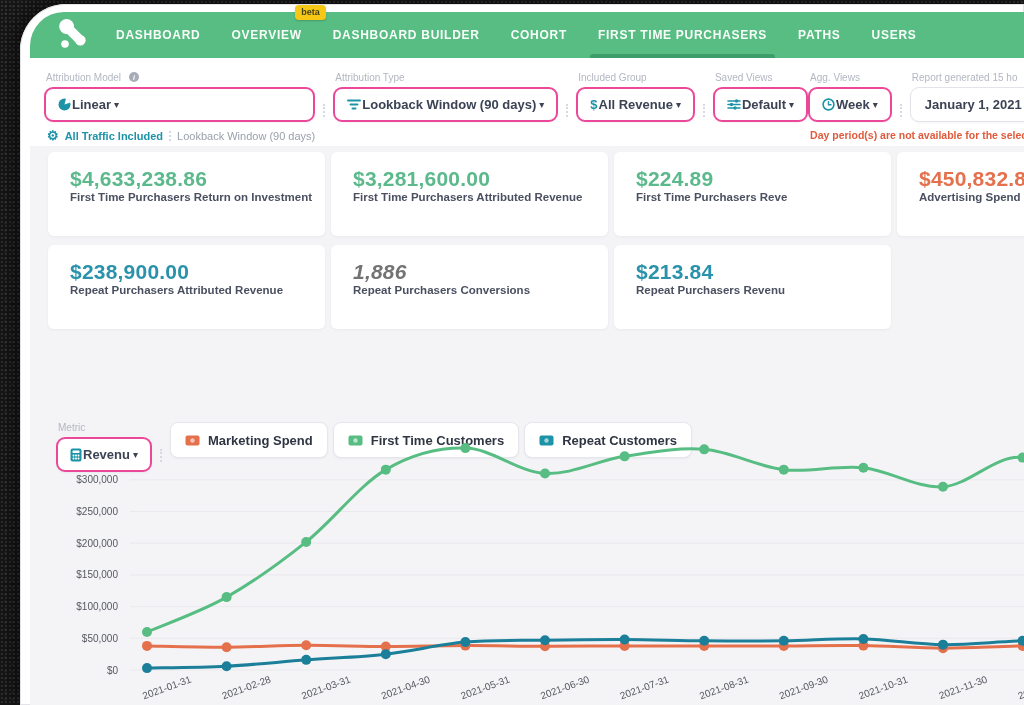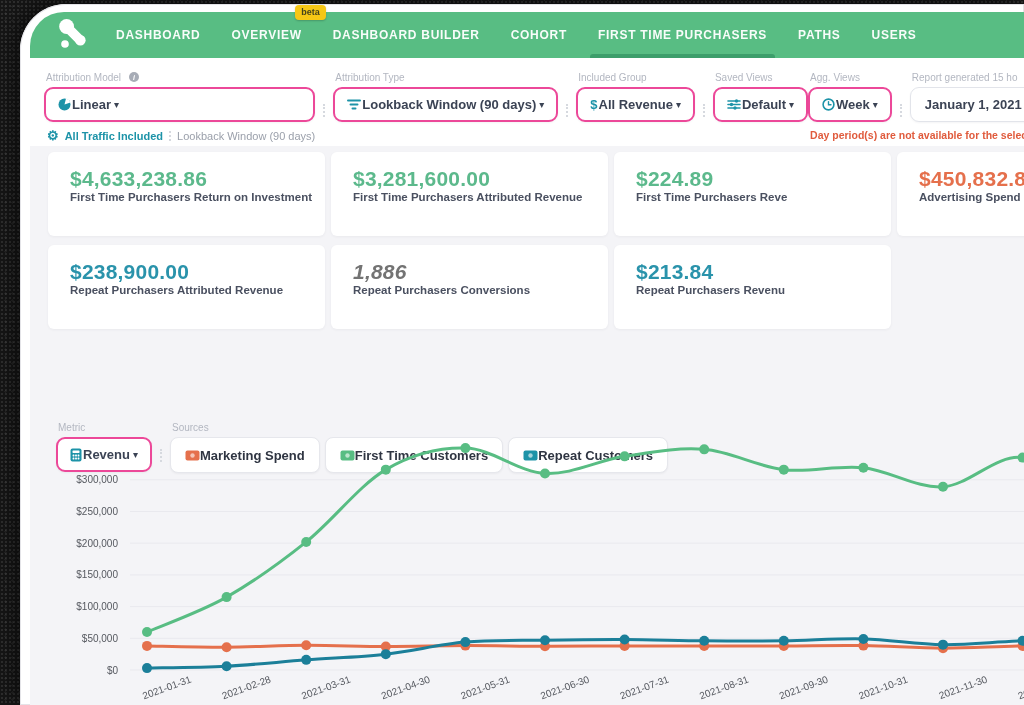--- a/index.html
+++ b/index.html
@@ -91,21 +91,21 @@
   }
   .card {
     background:#fff; border-radius:6px; padding:15px 22px 0;
     box-shadow:0 1px 3px rgba(30,35,50,.05); overflow:hidden;
   }
   .card .val { font-size:21px; font-weight:600; letter-spacing:.01em; white-space:nowrap; }
   .card .cl { font-size:11.5px; font-weight:700; color:#4a5060; white-space:nowrap; }
   .sec-title { position:absolute; left:35px; top:197px; font-size:13.5px; font-weight:700; color:#3a4050; }
   .controls { position:absolute; left:26px; top:232px; display:flex; align-items:flex-start;margin-top:44px; }
   .src-btn {
-    display:flex; align-items:center; height:36px; padding:0 14px;
+    display:flex; align-items:center; gap:8px; height:36px; padding:0 14px;
     background:#fff; border:1px solid #e6e7ec; border-radius:8px; cursor:pointer;
     box-shadow:0 1px 2px rgba(40,45,60,.05); margin-right:5px; font-family:inherit;
   }
   .src-btn .sval { font-size:13px; font-weight:600; color:#2f3542; white-space:nowrap; }
   .chart-wrap { position:absolute; left:0; top:286px; width:1014px; height:273px; }
   svg text { font-family:"Liberation Sans", sans-serif; }
 </style>
 </head>
 <body>
 
@@ -303,23 +303,20 @@
                   <rect x="7.6" y="9.6" width="1.8" height="1.8" rx=".4"></rect>
                 </g>
               </svg>
           </span>
           <span class="fval">Revenu</span>
           <span class="caret">▾</span>
         </button>
       </div>
       <div class="sep" style="margin-top:27px;"></div>
       <div class="fgroup">
-        <div class="flabel">
-            <span>Sources</span>
-          </div>
         <div style="display:flex;">
           <button class="src-btn">
             <span class="ficon" style="color: rgb(229, 112, 76);">
               <svg width="15" height="11" viewBox="0 0 15 11">
                   <rect x="0.5" y="0.5" width="14" height="10" rx="2" fill="currentColor"></rect>
                   <circle cx="7.5" cy="5.5" r="2.2" fill="rgba(255,255,255,.6)"></circle>
                 </svg>
             </span>
             <span class="sval">Marketing Spend</span>
           </button>

